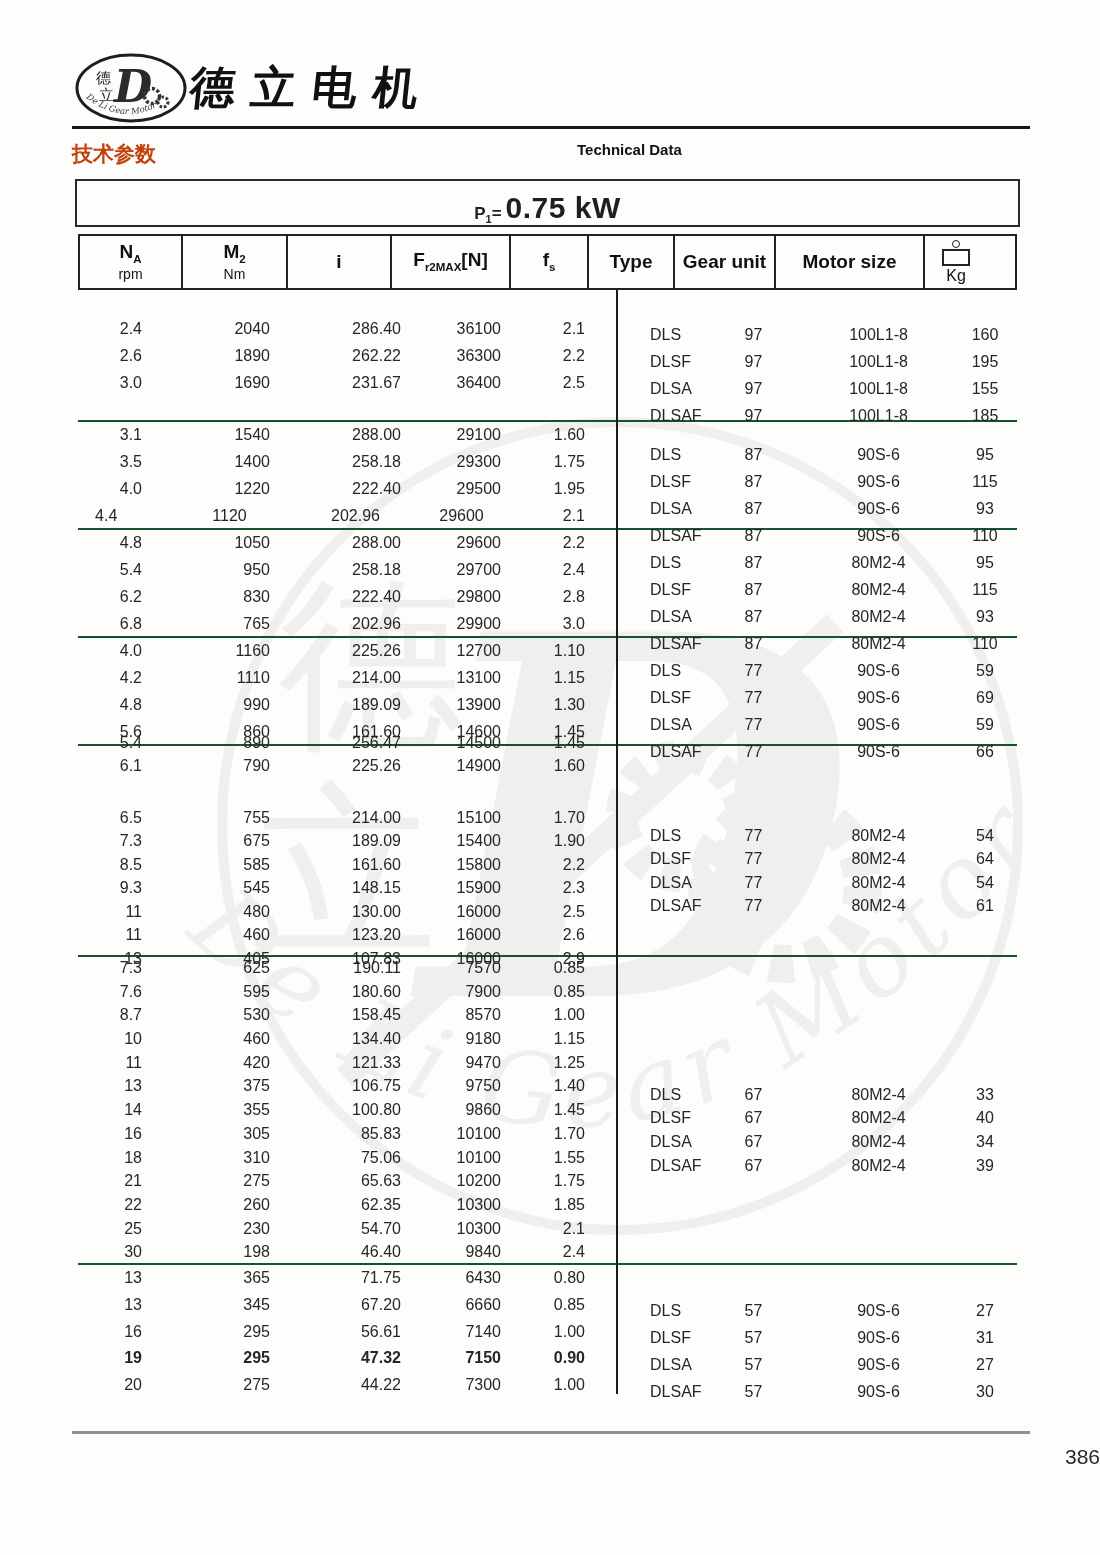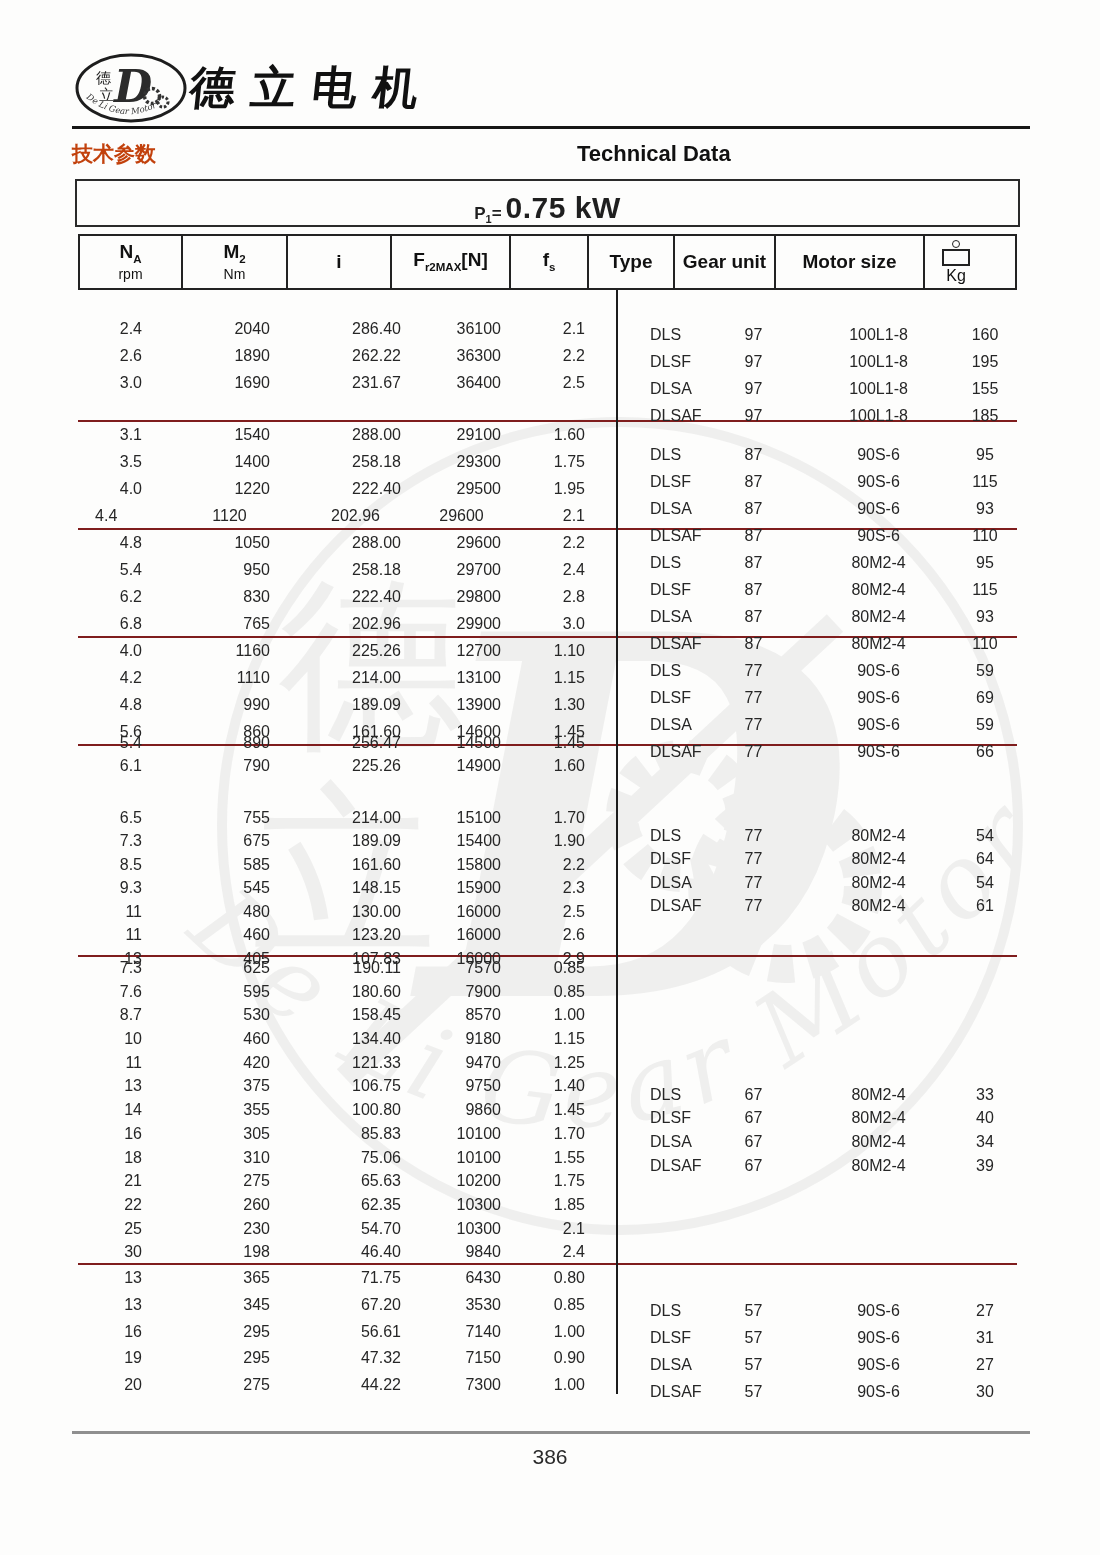--- a/index.html
+++ b/index.html
@@ -15,21 +15,21 @@
 
   
   .logo{left:74px; top:52px; width:114px; height:72px;}
   .brand-name{
     left:190px; top:58px; font-family:"DejaVu Serif",serif; font-weight:bold;
     font-size:45px; letter-spacing:16px; transform:skewX(-6deg); color:#111;
   }
   .top-rule{left:72px; top:126px; width:958px; height:3px; background:#161616;}
 
   .sec-zh{left:72px; top:140px; font-size:21px; font-weight:bold; color:#c2410c;}
-  .sec-en{left:577px; top:141px; font-size:22px; font-weight:bold; color:#111;text-align:center;}
+  .sec-en{left:577px; top:141px; font-size:15px; font-weight:bold; color:#111;text-align:center;}
 
   
   .power-box{
     left:75px; top:179px; width:945px; height:48px; border:2px solid #2a2a2a;
     box-sizing:border-box; display:flex; align-items:flex-end; justify-content:center;
   }
   .p-prefix{font-weight:bold; font-size:17px; margin-top:8px;}
   .p-prefix sub{font-size:11px;}
   .p-value{font-weight:bold; font-size:30px; letter-spacing:.5px; margin-left:4px;}
 
@@ -49,39 +49,39 @@
   .th-na{width:103px;} .th-m2{width:105px;} .th-i{width:104px;}
   .th-fr{width:119px;} .th-fs{width:78px;}  .th-type{width:86px;}
   .th-gear{width:101px;} .th-motor{width:149px;} .th-kg{width:62px;}
   .kg-circ{width:6px;height:6px;border:1.5px solid #222;border-radius:50%;margin:0 auto 1px;}
   .kg-rect{width:28px;height:17px;border:2px solid #222;box-sizing:border-box;margin:0 auto;}
   .kg-label{font-size:16px;font-weight:normal;margin-top:1px;}
 
   
   .tbody{left:78px; top:290px; width:939px;}
   .vline{position:absolute; left:538px; top:0; width:2px; height:1104px; background:#1c1c1c; z-index:2;}
-  .group{display:flex; box-sizing:border-box; border-bottom:2px solid #7f1d1d;}
+  .group{display:flex; box-sizing:border-box; border-bottom:2px solid #14532d;}
   .group:last-child{border-bottom:none;}
   .gleft{width:539px; display:flex; flex-direction:column; justify-content:center;}
   .gright{width:400px; display:flex; flex-direction:column; justify-content:center;margin-top:40px;}
   .trow{display:flex; align-items:center; font-size:16px; color:#262626;}
   .cell{box-sizing:border-box; white-space:nowrap;}
   .c-na  {width:105px; text-align:right; padding-right:41px;}
   .c-m2  {width:133px; text-align:right; padding-right:46px;}
   .c-i   {width:104px; text-align:right; padding-right:19px;}
   .c-fr  {width:119px; text-align:right; padding-right:38px;}
   .c-fs  {width:78px;  text-align:right; padding-right:32px;}
   .c-type{width:86px;  text-align:left;  padding-left:33px;}
   .c-gear{width:101px; text-align:center;}
   .c-motor{width:149px;text-align:center;}
   .c-kg  {width:64px;  text-align:center;}
 
   
   .bottom-rule{left:72px; top:1431px; width:958px; height:3px; background:#8f8f8f;}
-  .page-num{left:0; top:1445px; width:1100px; text-align:center; font-size:21px; color:#2a2a2a;}
+  .page-num{left:0; top:1445px; width:1100px; text-align:right; font-size:21px; color:#2a2a2a;}
 </style>
 </head>
 <body>
 
 <div class="page">
 
   <svg class="wm" viewBox="0 0 960 862">
     <g fill="none" stroke="#565656">
       <ellipse cx="490" cy="438" rx="398" ry="404" stroke-width="10"></ellipse>
       <line x1="215" y1="690" x2="705" y2="235" stroke-width="24"></line>
@@ -606,31 +606,31 @@
             <div class="cell c-na">13</div>
             <div class="cell c-m2">365</div>
             <div class="cell c-i">71.75</div>
             <div class="cell c-fr">6430</div>
             <div class="cell c-fs">0.80</div>
           </div>
           <div class="trow" style="height: 26.8px; line-height: 26.8px;">
             <div class="cell c-na">13</div>
             <div class="cell c-m2">345</div>
             <div class="cell c-i">67.20</div>
-            <div class="cell c-fr">3530</div>
+            <div class="cell c-fr">6660</div>
             <div class="cell c-fs">0.85</div>
           </div>
           <div class="trow" style="height: 26.8px; line-height: 26.8px;">
             <div class="cell c-na">16</div>
             <div class="cell c-m2">295</div>
             <div class="cell c-i">56.61</div>
             <div class="cell c-fr">7140</div>
             <div class="cell c-fs">1.00</div>
           </div>
-          <div class="trow" style="height: 26.8px; line-height: 26.8px;">
+          <div class="trow" style="height: 26.8px; line-height: 26.8px; font-weight: bold;">
             <div class="cell c-na">19</div>
             <div class="cell c-m2">295</div>
             <div class="cell c-i">47.32</div>
             <div class="cell c-fr">7150</div>
             <div class="cell c-fs">0.90</div>
           </div>
           <div class="trow" style="height: 26.8px; line-height: 26.8px;">
             <div class="cell c-na">20</div>
             <div class="cell c-m2">275</div>
             <div class="cell c-i">44.22</div>

